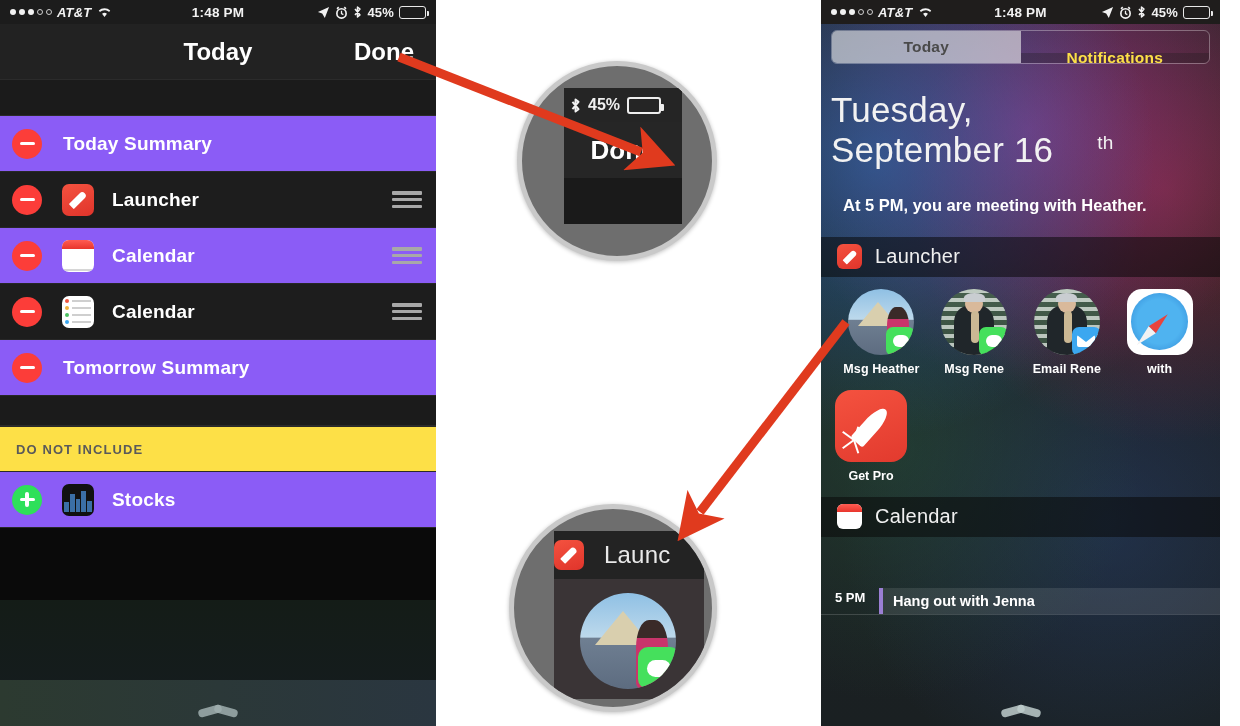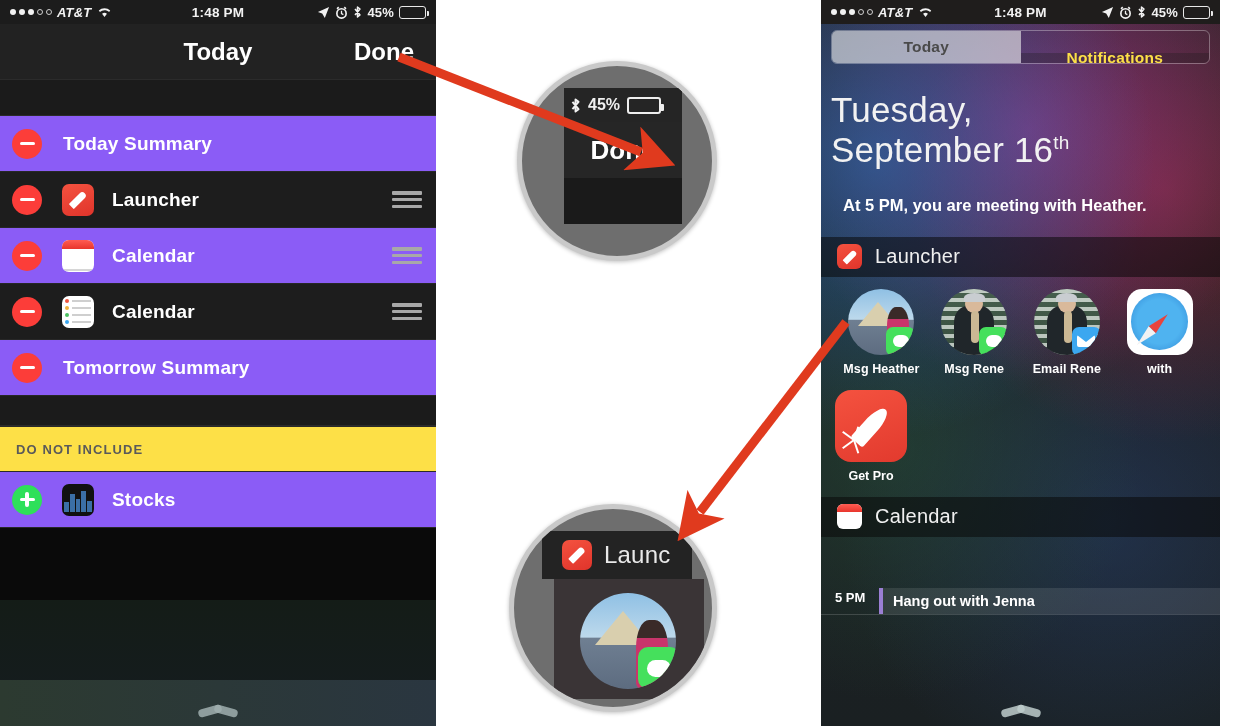--- a/index.html
+++ b/index.html
@@ -126,21 +126,21 @@
   }
   .seg {
     flex: 1; display: flex; align-items: center; justify-content: center;
     font-size: 15.5px; font-weight: bold; letter-spacing: .2px;
   }
   .seg.active { background: rgba(235,235,235,.62); color: #4a4a4a; }
   .seg.inactive { background: rgba(25,25,25,.30); color: #fde047; margin-top: 22px; }
   .date-block { padding: 26px 10px 0; }
   .date-line { color: #f2f2f2; font-size: 35px; font-weight: 300; line-height: 1.14;
                letter-spacing: .2px; }
-  .date-line sup { font-size: 19px; vertical-align: super; }
+  .date-line sup { font-size: 19px; vertical-align: super; margin-left: 44px; }
   .summary { color: #fff; font-size: 16.5px; font-weight: bold; padding: 26px 22px 22px; }
 
   .widget-head {
     display: flex; align-items: center; gap: 13px;
     background: rgba(10,10,10,.55); padding: 8px 16px; height: 40px;
   }
   .widget-head .wicon { width: 25px; height: 25px; border-radius: 6px;
                         position: relative; overflow: hidden; flex: 0 0 25px; }
   .widget-head .wname { color: #f0f0f0; font-size: 20px; letter-spacing: .2px; }
 
@@ -248,23 +248,23 @@
   .m1-batt::after { content:''; position:absolute; right:-5px; top:5px; width:3px;
                     height:7px; background:#eee; border-radius: 0 1px 1px 0; }
   .m1-batt .fill { height:100%; background:#eee; border-radius:1px; }
   .m1-done { position:absolute; left: 42px; top: 56px; width: 118px; height: 56px;
              display:flex; align-items:center; justify-content:center;
              background:#262626; color:#fff; font-size: 26px; font-weight: bold; }
   .m1-lower { position:absolute; left: 42px; top: 112px; width: 118px; height: 46px;
               background: #1a1a1a; }
 
   
-  .m2-head { position:absolute; left: 28px; top: 22px; width: 150px; height: 48px;
-             background: #232323; display:flex; align-items:center; gap: 12px;
-             padding-left: 20px; }
+  .m2-head { position:absolute; left: 40px; top: 22px; width: 150px; height: 48px;
+             background: #232323; display:flex; align-items:center; gap: 20px;
+             padding-left: 0; }
   .m2-head .ic { width: 30px; height: 30px; border-radius: 7px; position:relative;
                  overflow:hidden; flex: 0 0 30px; }
   .m2-head .tx { color: #e9e9e9; font-size: 24px; letter-spacing: .2px;
                  white-space: nowrap; }
   .m2-body { position:absolute; left: 40px; top: 70px; width: 150px; height: 120px;
              background: #3a3436; }
   .m2-photo { position:absolute; left: 26px; top: 14px; width: 96px; height: 96px;
               border-radius: 50%; overflow:hidden; }
   .m2-photo .ovl2 { position:absolute; right: -4px; bottom: 0; width: 42px; height: 42px;
               border-radius: 10px; background:#45e05c; display:flex;

